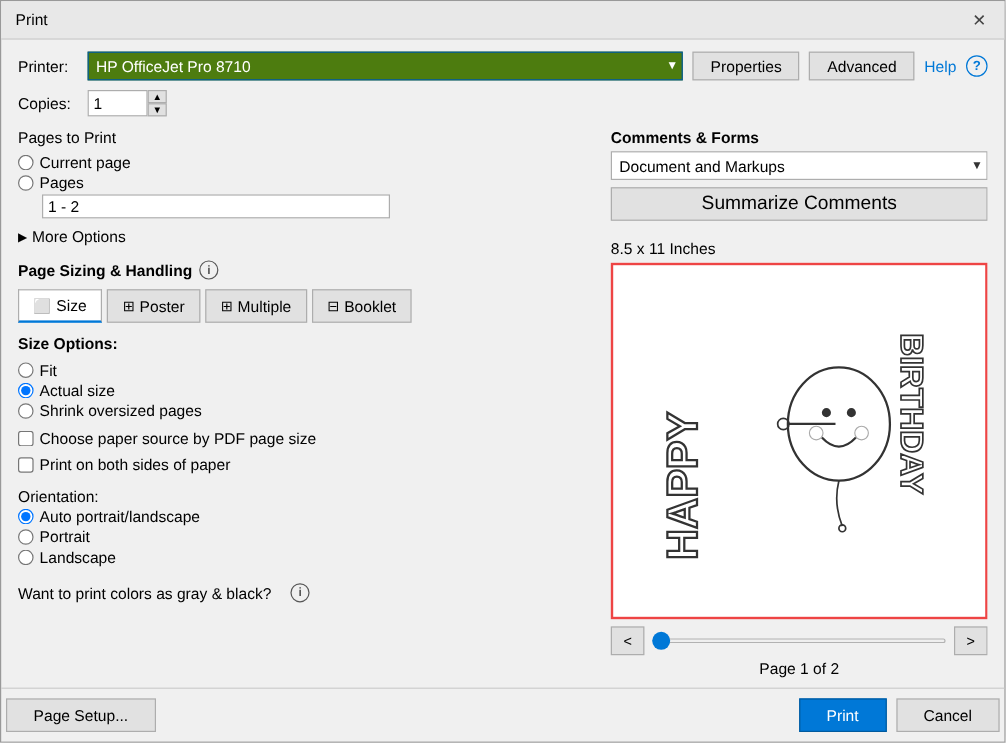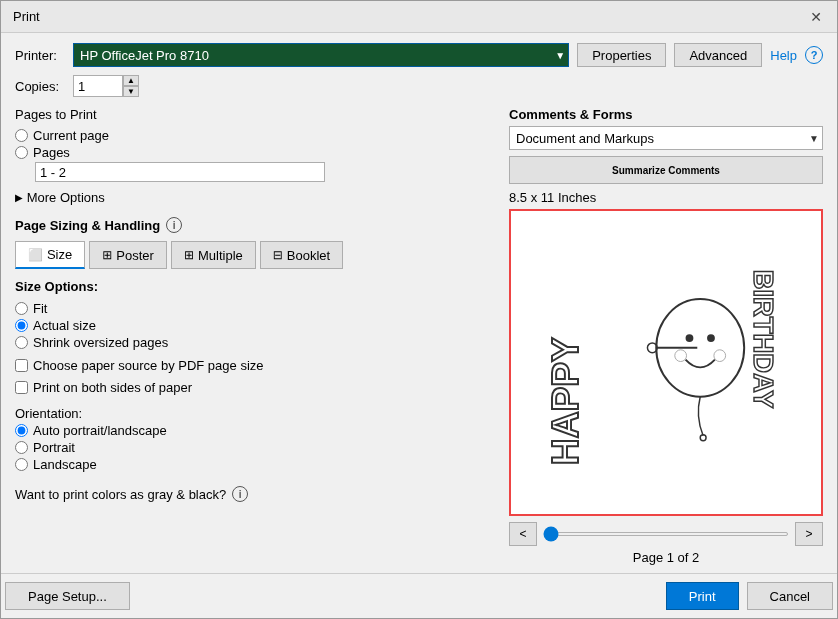--- a/index.html
+++ b/index.html
@@ -61,21 +61,21 @@
       min-width: 50px;
       color: #000;
     }
     .printer-select-wrapper {
       flex: 1;
       position: relative;
     }
     .printer-select {
       width: 100%;
       height: 24px;
-      background: #14532d;
+      background: #4d7c0f;
       color: white;
       border: 1px solid #005a9e;
       padding: 0 24px 0 6px;
       font-size: 13px;
       appearance: none;
       cursor: pointer;
     }
     .select-arrow {
       position: absolute;
       right: 4px;
@@ -267,21 +267,21 @@
     .checkbox-item input[type="checkbox"] {
       margin: 0;
       cursor: pointer;
     }
     .orientation-section {
       margin-top: 4px;
     }
     .gray-question {
       display: flex;
       align-items: center;
-      gap: 6px;
+      gap: 16px;
       margin-top: 6px;
     }
     
     .comments-forms-label {
       font-weight: 600;
       margin-bottom: 4px;
     }
     .comments-select-wrapper {
       position: relative;
       margin-bottom: 6px;
@@ -303,24 +303,23 @@
       transform: translateY(-50%);
       color: #333;
       font-size: 10px;
       pointer-events: none;
     }
     .summarize-btn {
       width: 100%;
       height: 28px;
       background: #e1e1e1;
       border: 1px solid #adadad;
-      font-size: 10px;
-      cursor: pointer;
-      margin-bottom: 6px;
-      font-weight: bold;
+      font-size: 16px;
+      cursor: pointer;
+      margin-bottom: 16px;
     }
     .preview-size-label {
       font-size: 13px;
       margin-bottom: 4px;
       color: #000;
     }
     .preview-area {
       flex: 1;
       border: 2px solid #e44;
       background: white;

